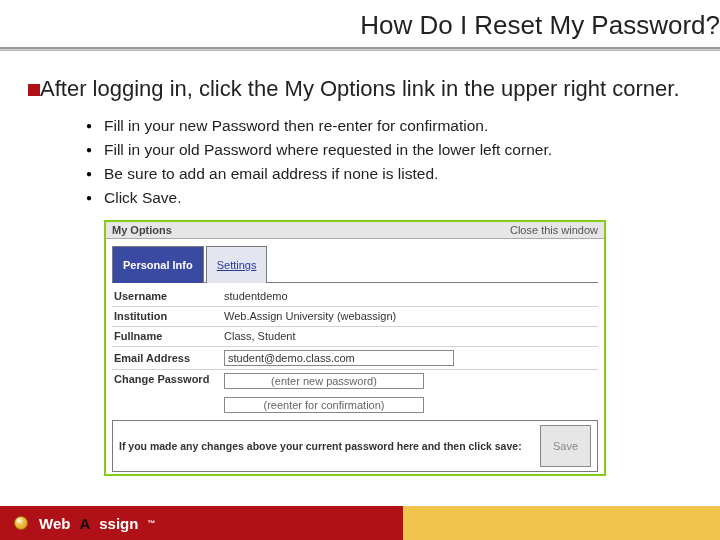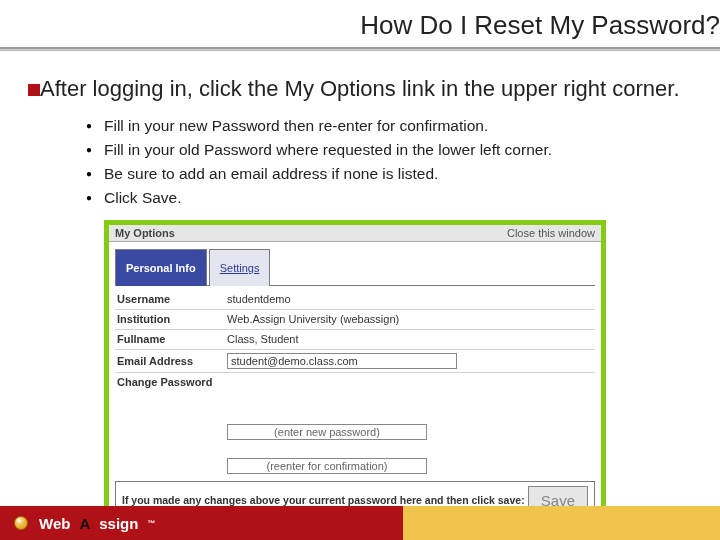--- a/index.html
+++ b/index.html
@@ -63,21 +63,21 @@
     position: absolute;
     left: 0;
     top: 0;
     font-size: 10px;
     color: #000;
     line-height: 24px;
   }
   .dialog {
     margin: 8px 0 0 76px;
     width: 502px;
-    border: 5px solid #84cc16;
+    border: 2px solid #84cc16;
     font-size: 11px;
     color: #333;
     background: #fff;
   }
   .dlg-header {
     display: flex;
     justify-content: space-between;
     align-items: center;
     background: #e6e6e6;
     padding: 2px 6px;
@@ -140,24 +140,23 @@
     width: 230px;
     font-size: 11px;
     padding: 0 3px;
     border: 1px solid #888;
     background: #fff;
     color: #333;
   }
   .pw-stack {
     display: flex;
     flex-direction: column;
-    gap: 18px;
+    gap: 8px;
     color: #666;
     font-size: 11px;
-    margin-top: 48px;
   }
   .pw-stack input {
     width: 200px;
     height: 16px;
     border: 1px solid #888;
     padding: 0 3px;
     font-size: 11px;
     color: #666;
     text-align: center;
   }
@@ -169,22 +168,22 @@
     margin: 4px 0 0 0;
     padding: 4px 6px;
     font-size: 10.5px;
     font-weight: bold;
     background: #fff;
   }
   .save-btn {
     border: 1px solid #888;
     background: #e6e6e6;
     color: #888;
-    font-size: 15px;
-    padding: 5px 12px;
+    font-size: 11px;
+    padding: 14px 12px;
   }
   .footer-stripe {
     position: absolute;
     left: 0;
     bottom: 0;
     width: 100%;
     display: flex;
   }
   .stripe-red {
     width: 56%;

